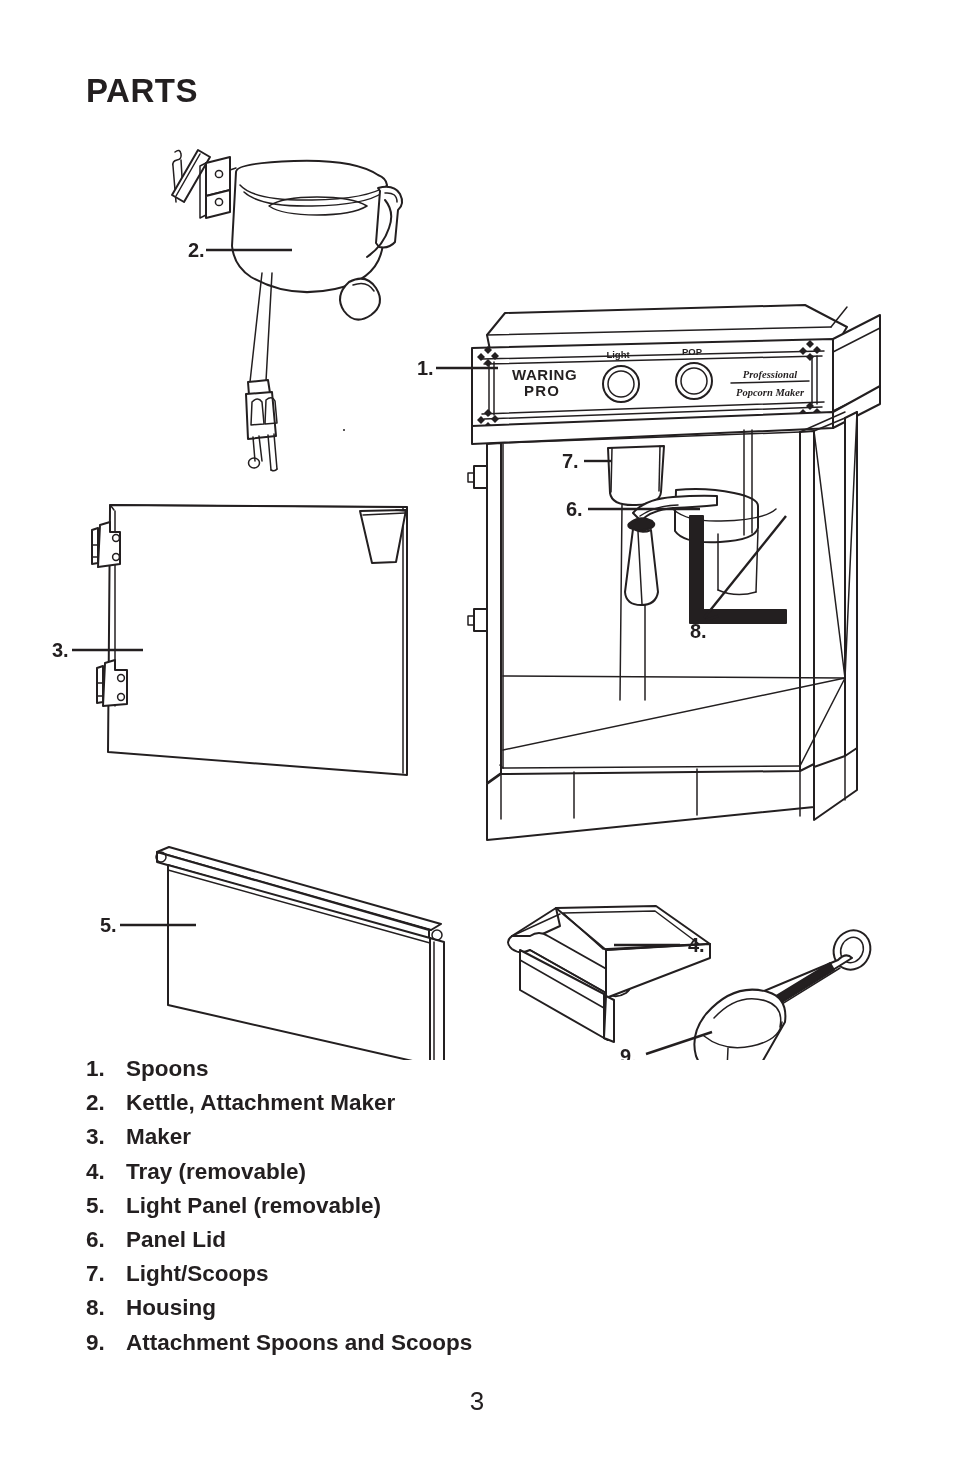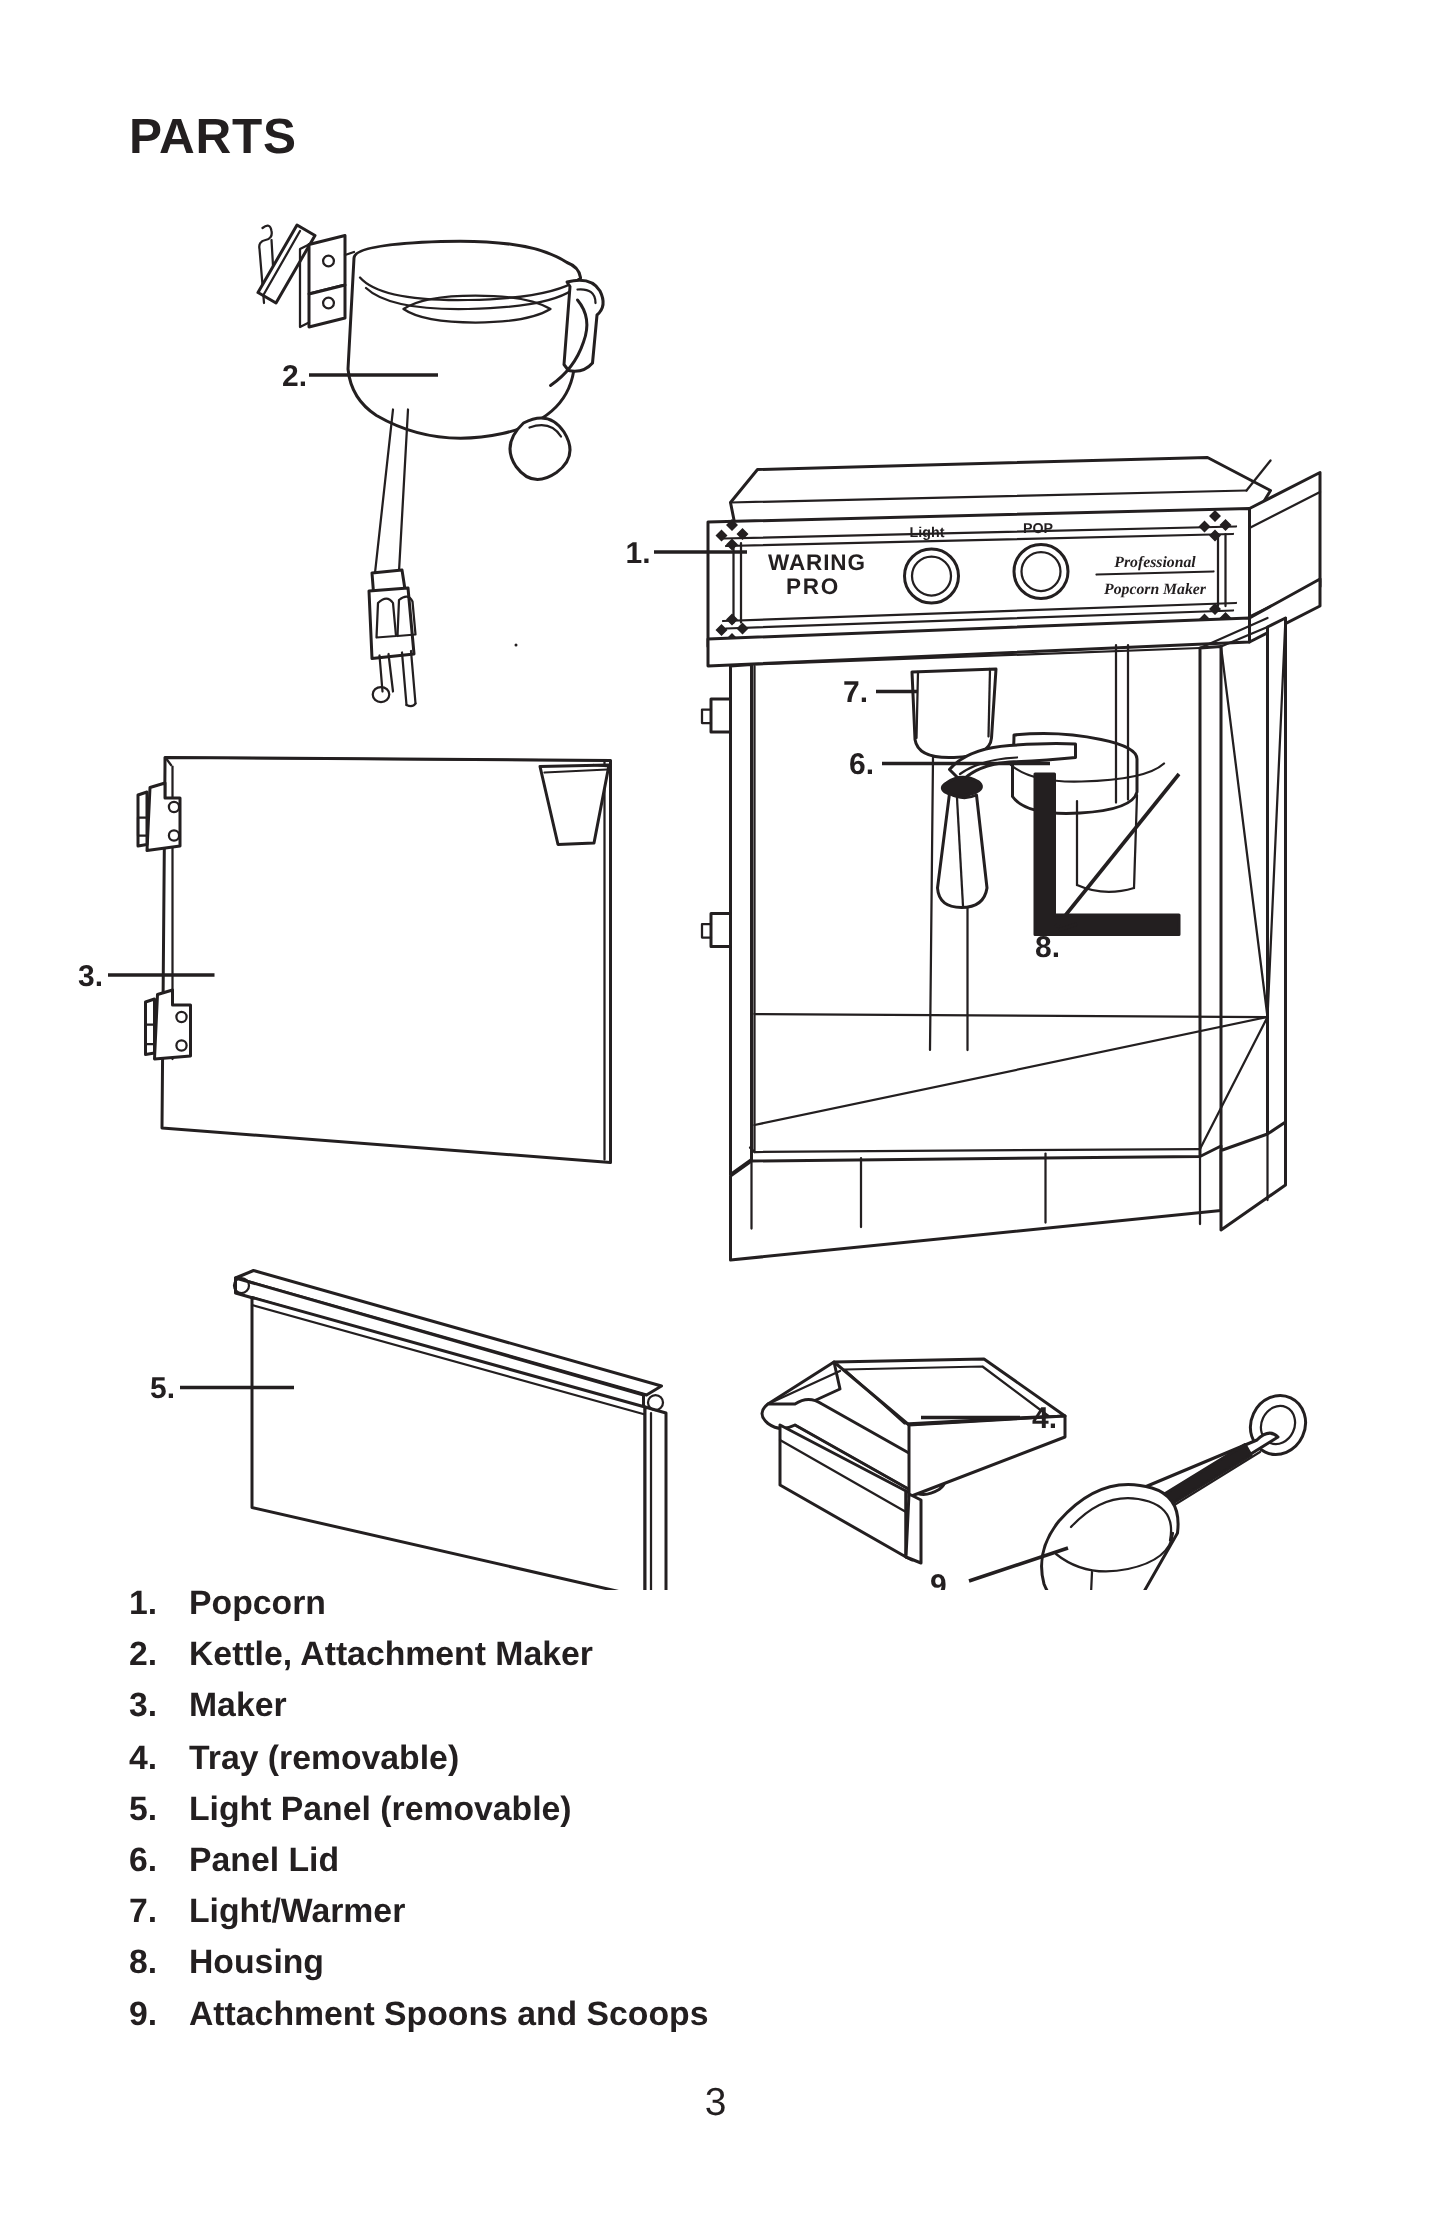--- a/index.html
+++ b/index.html
@@ -441,21 +441,21 @@
         <text class="callout" x="620" y="933">9.</text>
         <path class="leader" d="M646 924 L712 902"></path>
       </g>
 
     </svg>
   </div>
 
   <ol id="parts-list">
     <li>
       <span class="part-num">1.</span>
-      <span class="part-label">Popcorn</span>
+      <span class="part-label">Spoons</span>
     </li>
     <li>
       <span class="part-num">2.</span>
       <span class="part-label">Kettle, Attachment Maker</span>
     </li>
     <li>
       <span class="part-num">3.</span>
       <span class="part-label">Maker</span>
     </li>
     <li>
@@ -465,21 +465,21 @@
     <li>
       <span class="part-num">5.</span>
       <span class="part-label">Light Panel (removable)</span>
     </li>
     <li>
       <span class="part-num">6.</span>
       <span class="part-label">Panel Lid</span>
     </li>
     <li>
       <span class="part-num">7.</span>
-      <span class="part-label">Light/Warmer</span>
+      <span class="part-label">Light/Scoops</span>
     </li>
     <li>
       <span class="part-num">8.</span>
       <span class="part-label">Housing</span>
     </li>
     <li>
       <span class="part-num">9.</span>
       <span class="part-label">Attachment Spoons and Scoops</span>
     </li>
   </ol>

